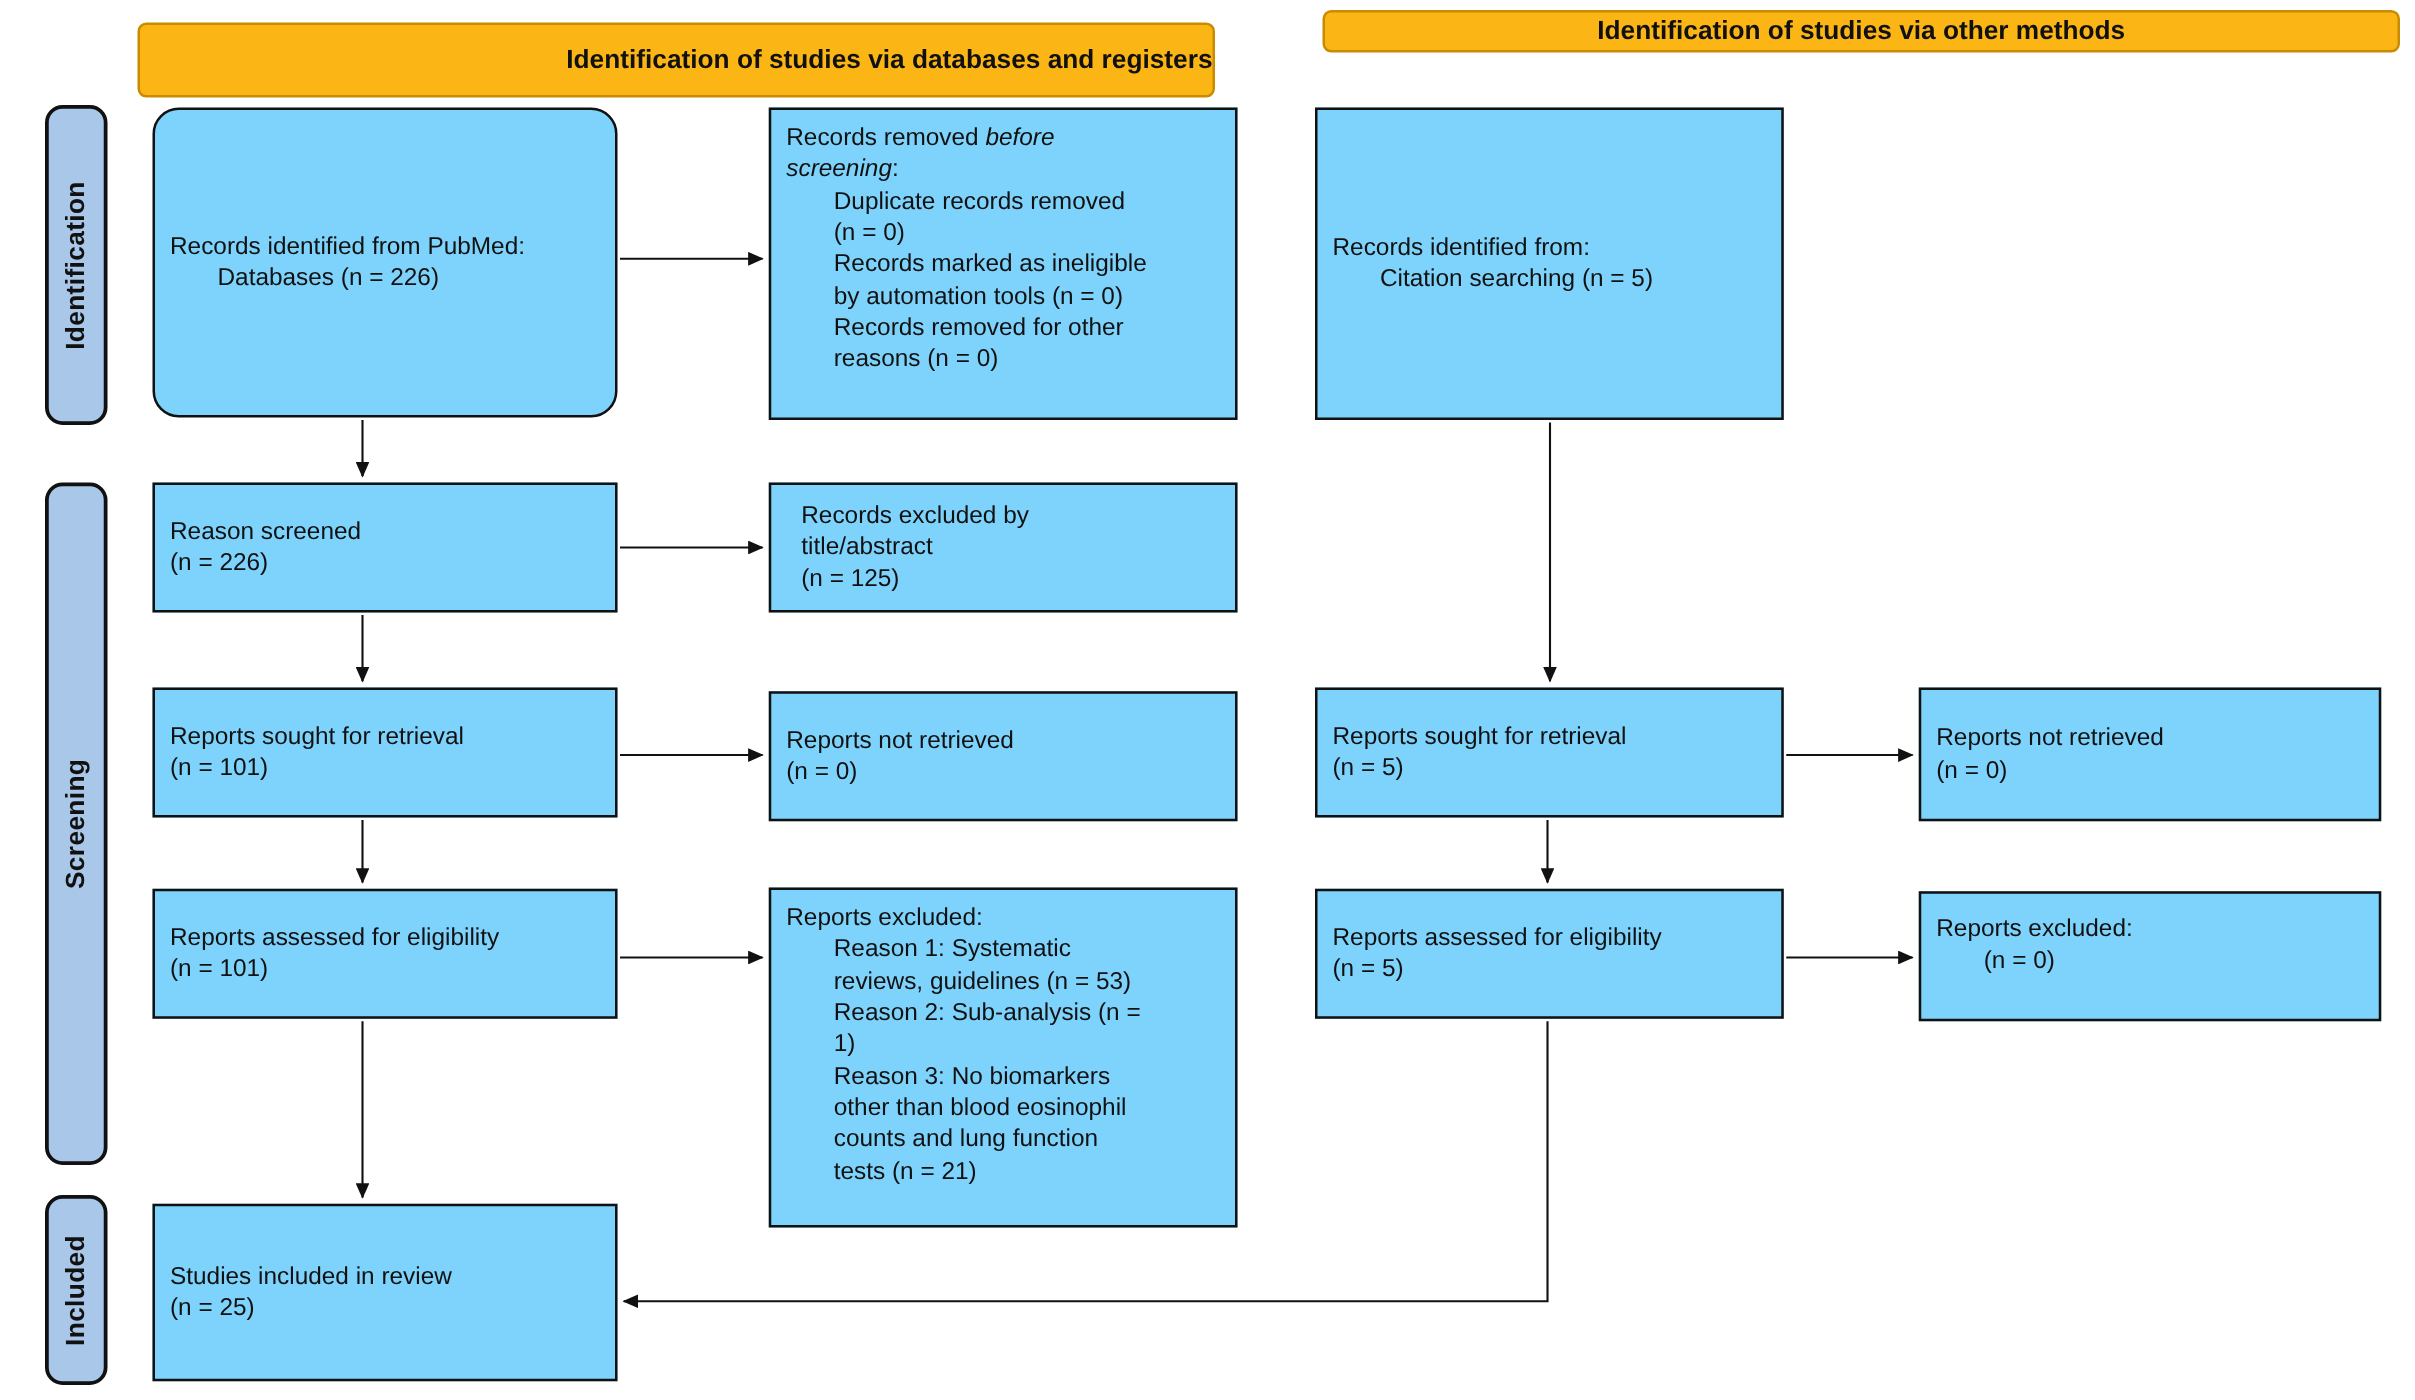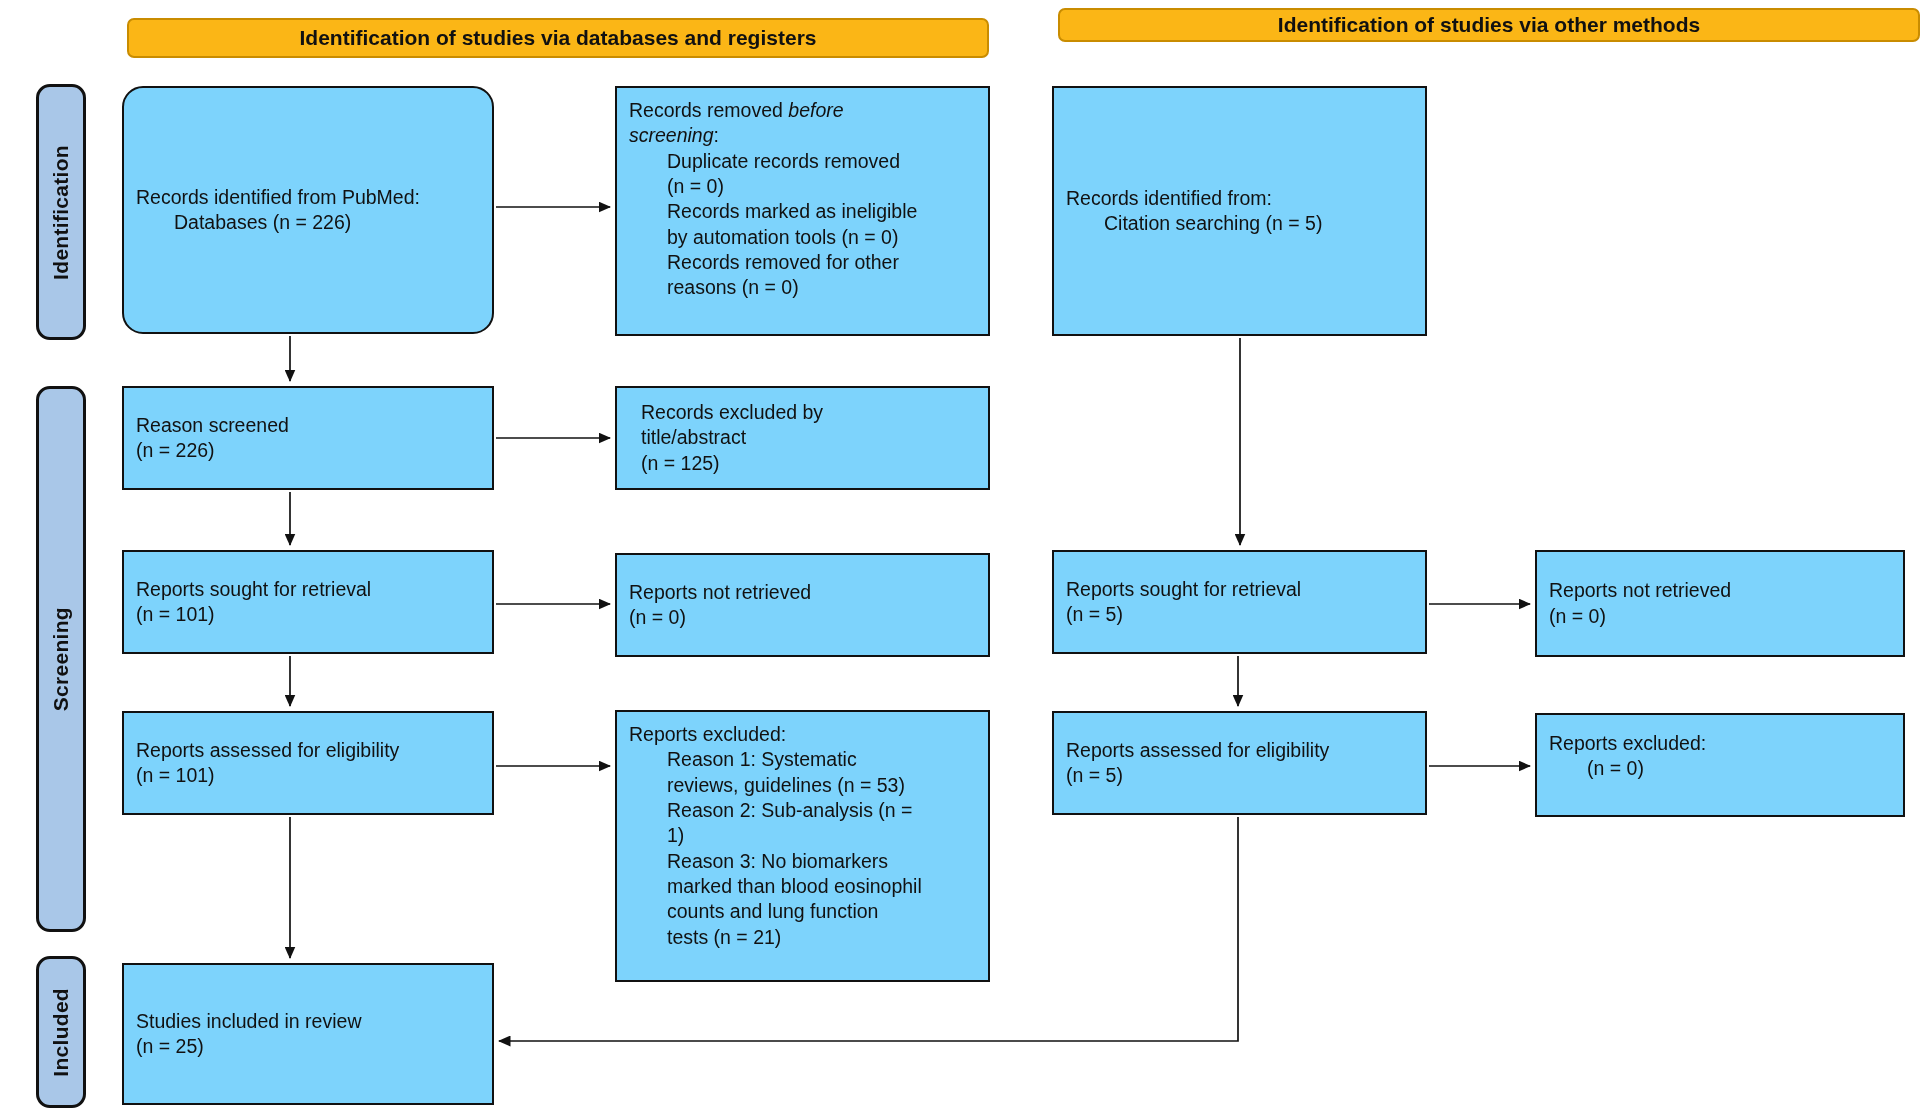--- a/index.html
+++ b/index.html
@@ -69,21 +69,21 @@
     stroke: #111;
     stroke-width: 1.7;
     fill: none;
   }
 </style>
 </head>
 <body>
 
 <div class="canvas">
 
-  <div class="hdr" style="left:127px; top:18px; width:862px; height:40px;">
+  <div class="hdr" style="left:110px; top:18px; width:862px; height:60px;justify-content:flex-end;">
     <span>Identification of studies via databases and registers</span>
   </div>
   <div class="hdr" style="left:1058px; top:8px; width:862px; height:34px;">
     <span>Identification of studies via other methods</span>
   </div>
 
   <div class="stage" style="left:36px; top:84px; width:50px; height:256px;">
     <span class="vtext">Identification</span>
   </div>
   <div class="stage" style="left:36px; top:386px; width:50px; height:546px;">
@@ -128,21 +128,21 @@
       <div class="bline"><span>Reports assessed for eligibility</span></div>
       <div class="bline"><span>(n = 101)</span></div>
     </div>
   <div class="box top" style="left:615px; top:710px; width:375px; height:272px;">
       <div class="bline"><span>Reports excluded:</span></div>
       <div class="bline ind1"><span>Reason 1: Systematic</span></div>
       <div class="bline ind1"><span>reviews, guidelines (n = 53)</span></div>
       <div class="bline ind1"><span>Reason 2: Sub-analysis (n =</span></div>
       <div class="bline ind1"><span>1)</span></div>
       <div class="bline ind1"><span>Reason 3: No biomarkers</span></div>
-      <div class="bline ind1"><span>marked than blood eosinophil</span></div>
+      <div class="bline ind1"><span>other than blood eosinophil</span></div>
       <div class="bline ind1"><span>counts and lung function</span></div>
       <div class="bline ind1"><span>tests (n = 21)</span></div>
     </div>
   <div class="box" style="left:122px; top:963px; width:372px; height:142px;">
       <div class="bline"><span>Studies included in review</span></div>
       <div class="bline"><span>(n = 25)</span></div>
     </div>
 
   <div class="box" style="left:1052px; top:86px; width:375px; height:250px;">
       <div class="bline"><span>Records identified from:</span></div>

